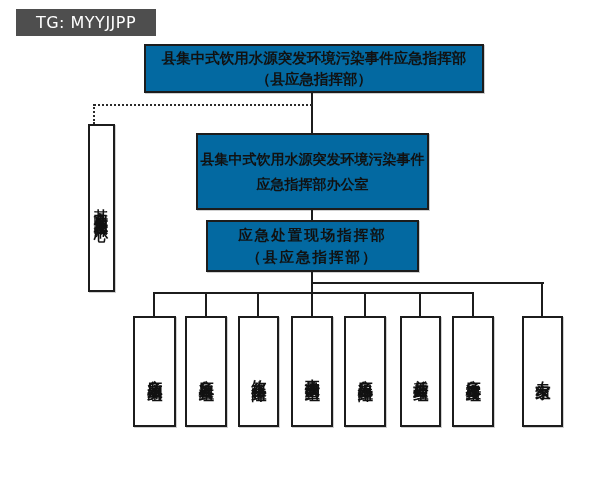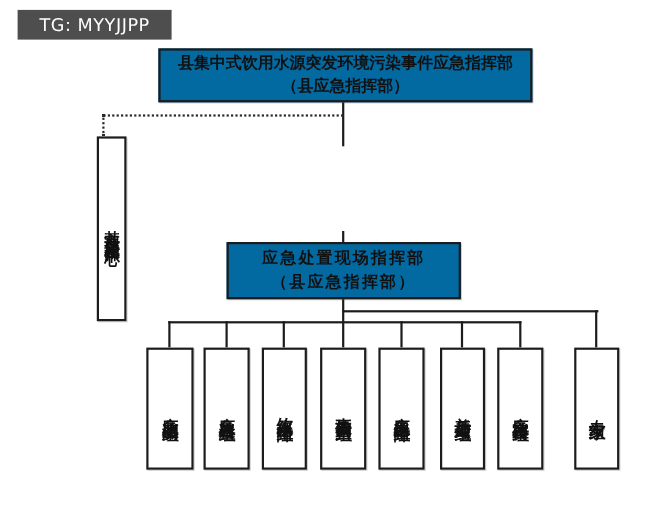--- a/index.html
+++ b/index.html
@@ -83,20 +83,24 @@
 
   <div class="cline" style="left:295px;top:93px;width:2px;height:40px;"></div>
 
   <div class="dotted-h" style="left:78px;top:104px;width:218px;"></div>
   <div class="dotted-v" style="left:77px;top:104px;height:20px;"></div>
 
   <div class="vbox box-other">
     <span class="vtext">其它专项应急指挥中心</span>
   </div>
 
+  <div class="obox box-office">
+    <span class="l1">县集中式饮用水源突发环境污染事件</span>
+    <span class="l2">应急指挥部办公室</span>
+  </div>
 
   <div class="cline" style="left:295px;top:210px;width:2px;height:10px;"></div>
 
   <div class="obox box-field">
     <span class="l1">应急处置现场指挥部</span>
     <span class="l2">（县应急指挥部）</span>
   </div>
 
   <div class="cline" style="left:295px;top:272px;width:2px;height:44px;"></div>
   <div class="cline" style="left:295px;top:282px;width:233px;height:2px;"></div>

